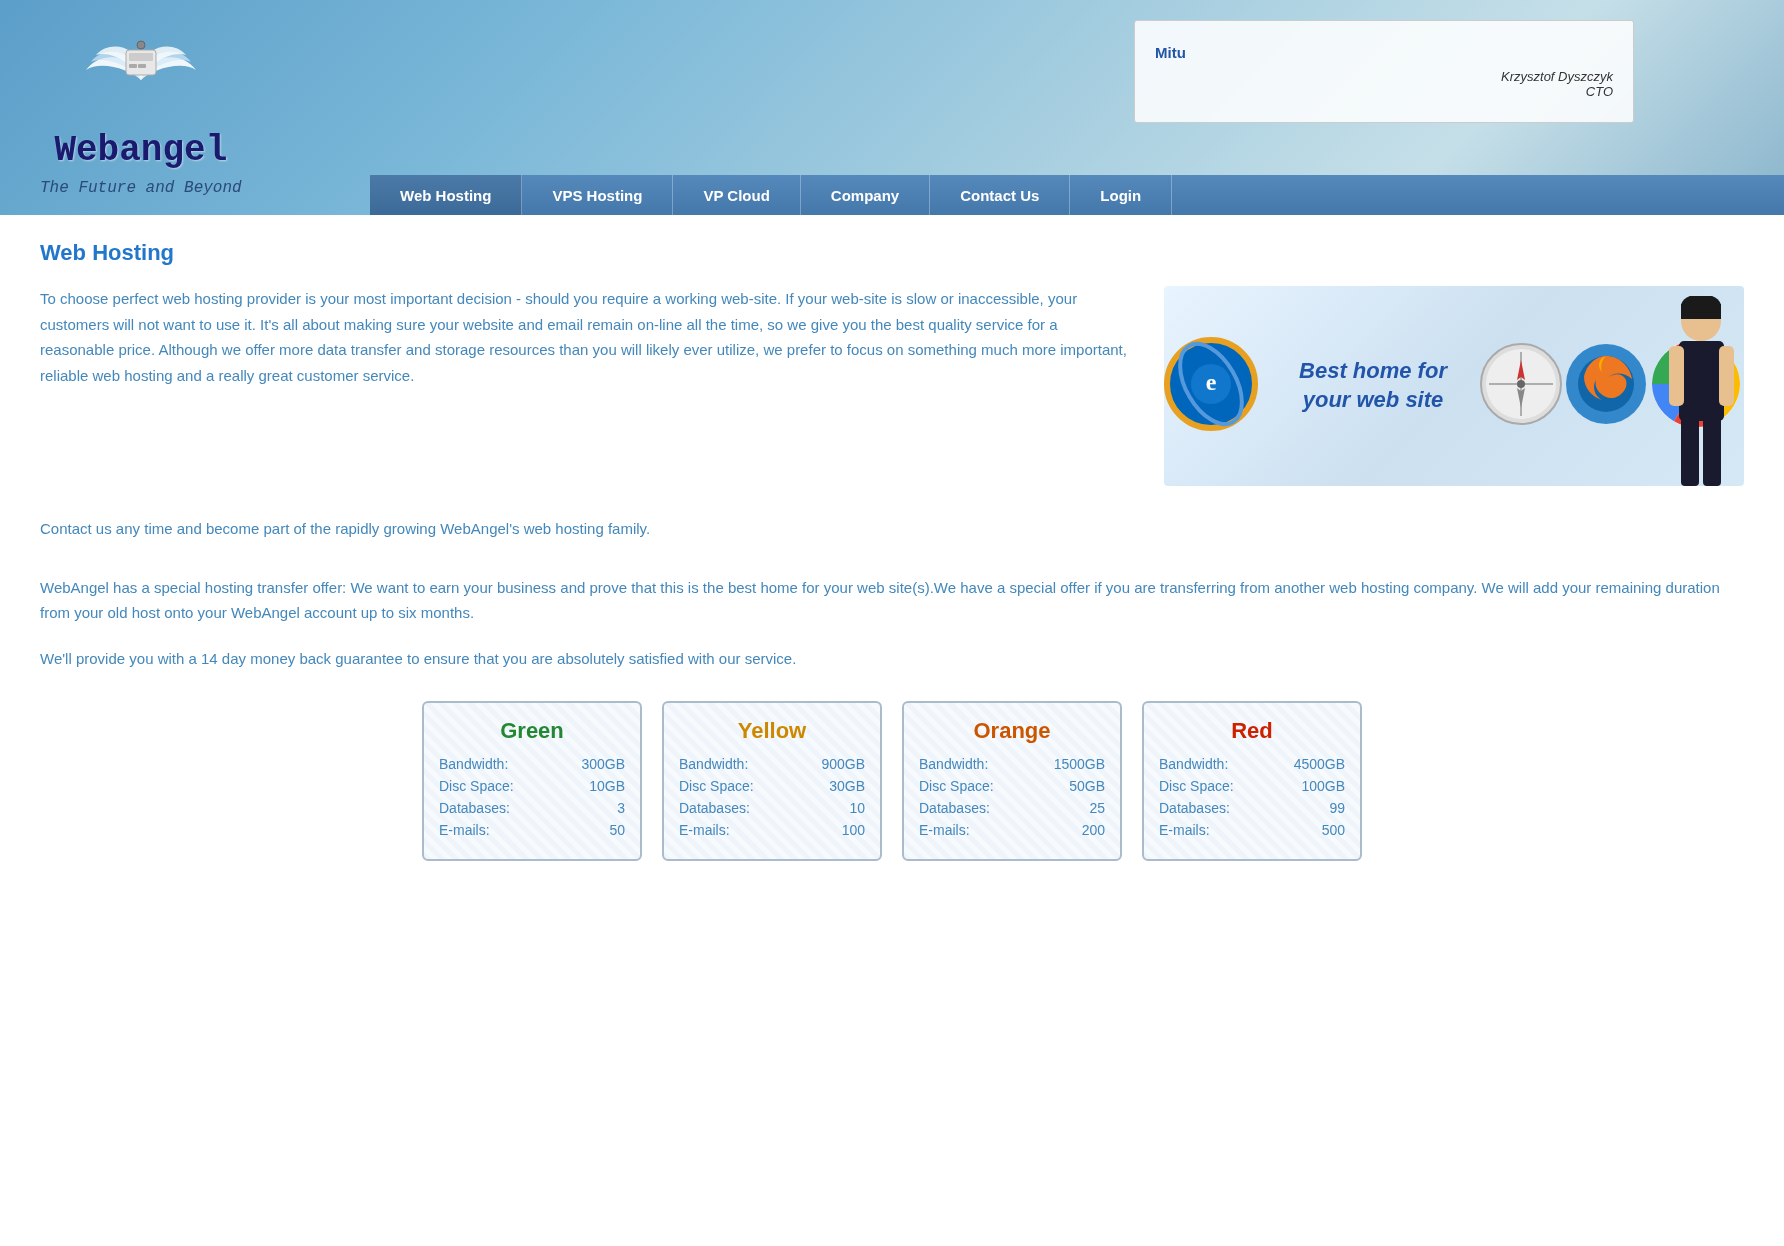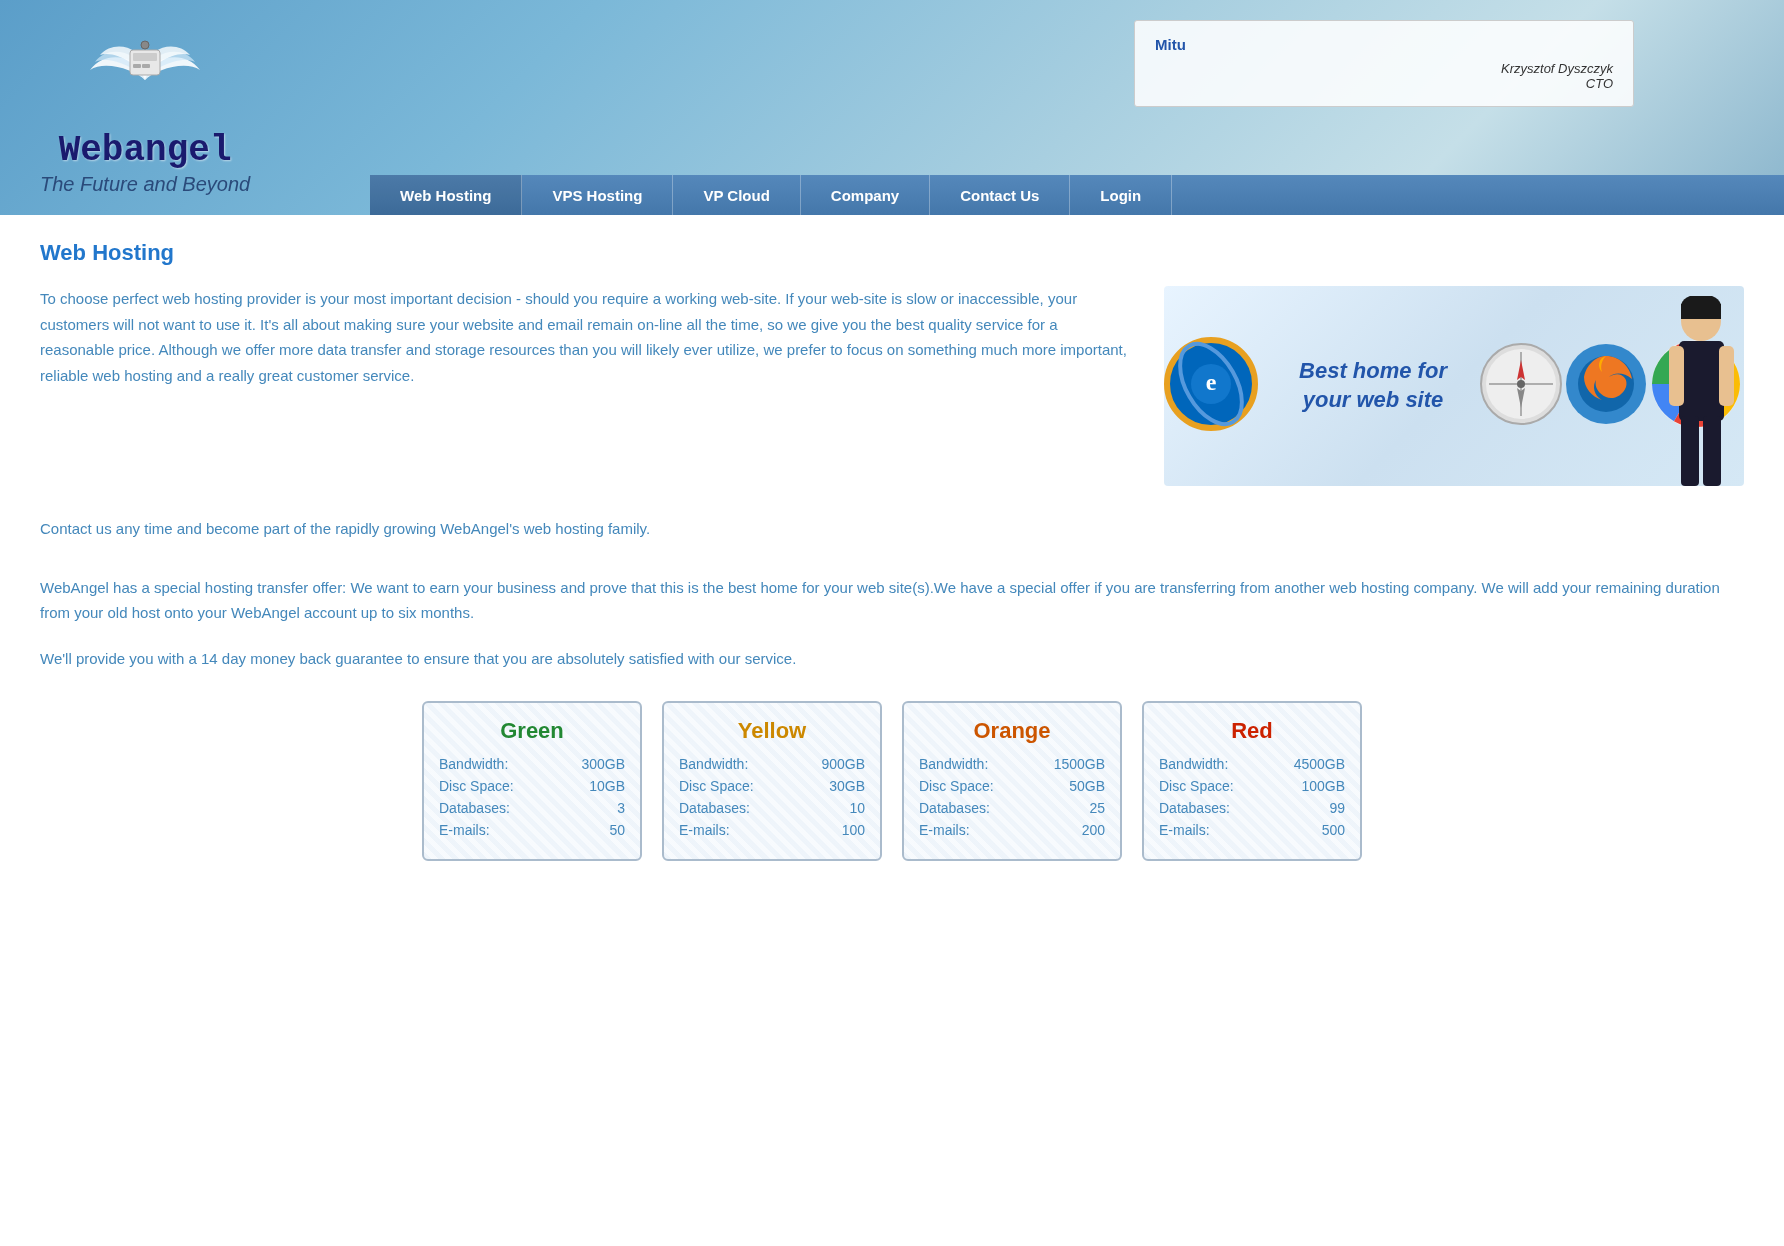--- a/index.html
+++ b/index.html
@@ -48,35 +48,35 @@
     .logo-text {
       font-size: 36px;
       font-weight: bold;
       color: #1a1a6e;
       text-shadow: 1px 1px 2px rgba(255,255,255,0.5);
       margin-top: -10px;
       font-family: Liberation Mono, monospace;
     }
 
     .logo-tagline {
-      font-size: 20px;
+      font-size: 16px;
       color: #2a4a7a;
       font-style: italic;
-      font-family: Liberation Sans, sans-serif;
-      margin-top: 2px;
+      font-family: Liberation Mono, monospace;
+      margin-top: 8px;
     }
 
     
     .testimonial-box {
       position: absolute;
       right: 150px;
       top: 20px;
       background: rgba(255,255,255,0.85);
       border: 1px solid #ccc;
-      padding: 15px 20px;
+      padding: 23px 20px;
       width: 500px;
       border-radius: 3px;
     }
 
     .testimonial-name {
       font-weight: bold;
       color: #2255aa;
       font-size: 15px;
       margin-bottom: 5px;
     }

